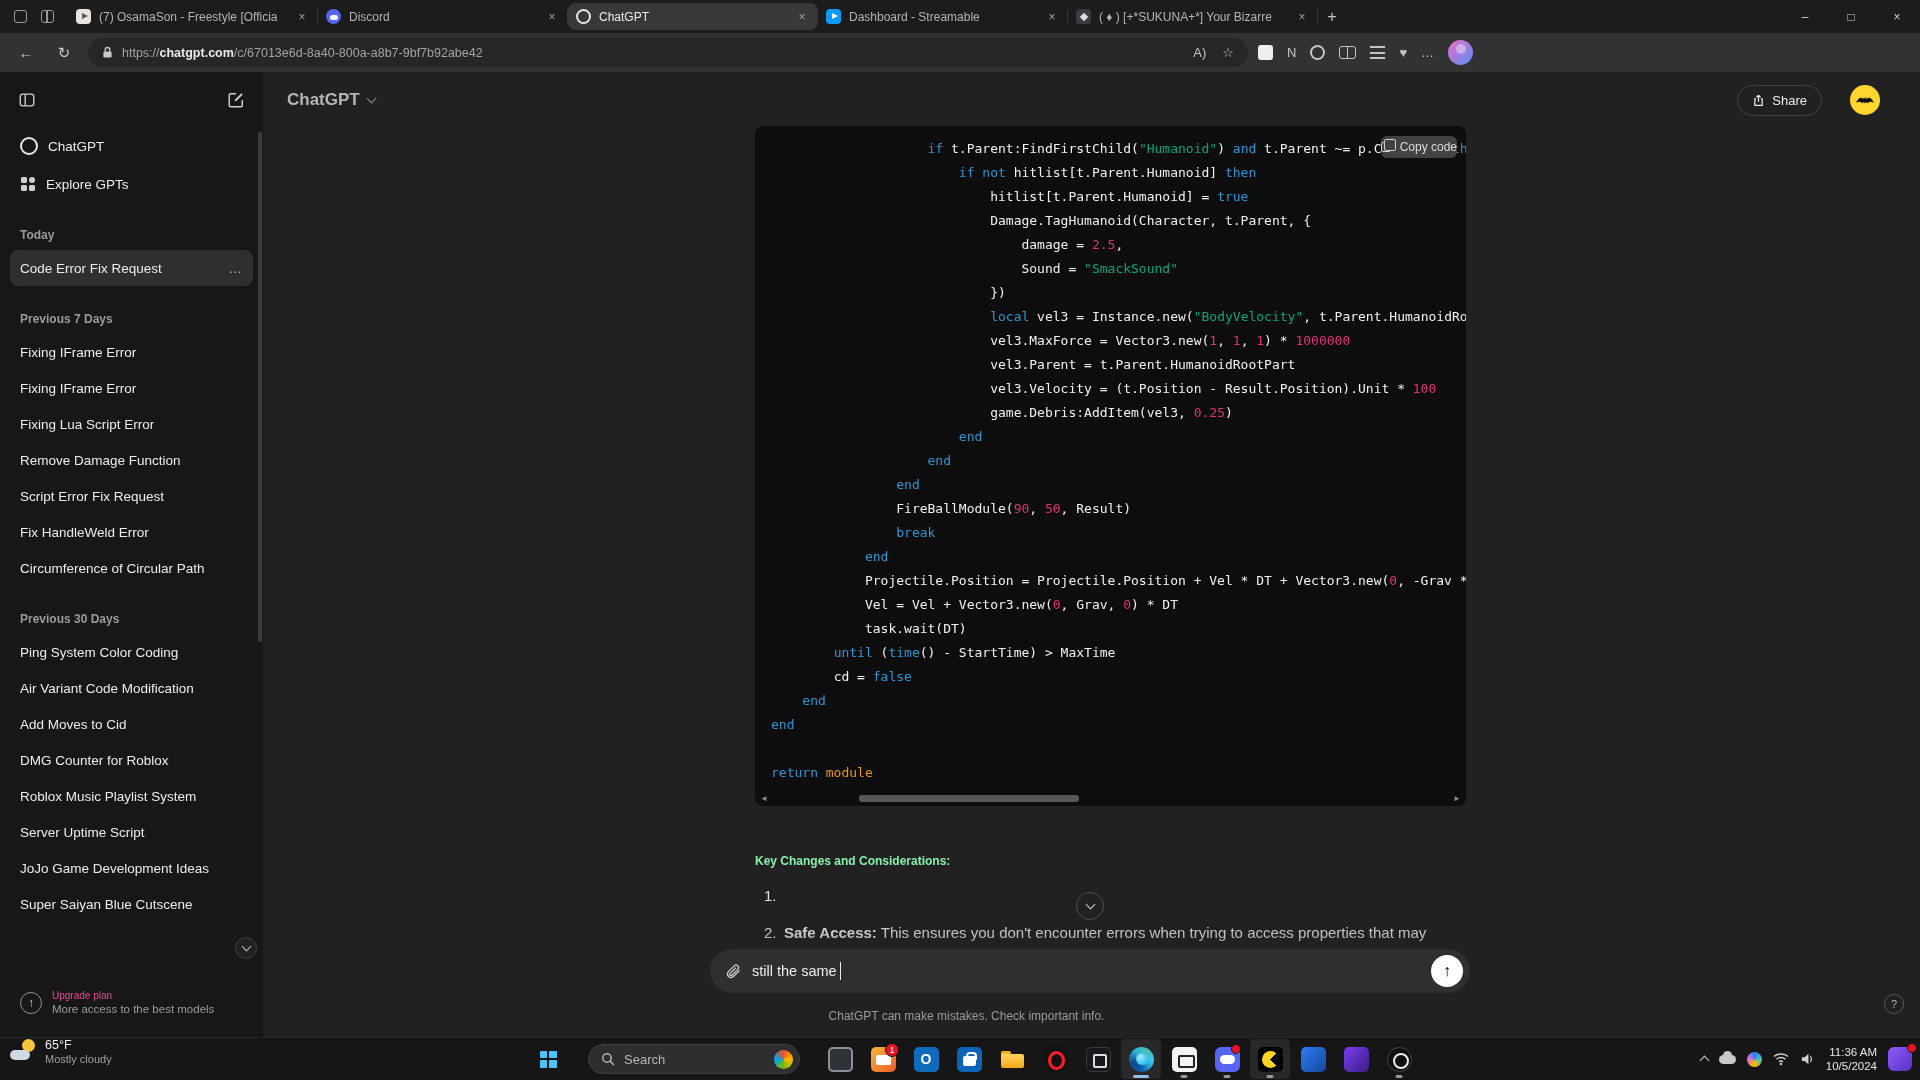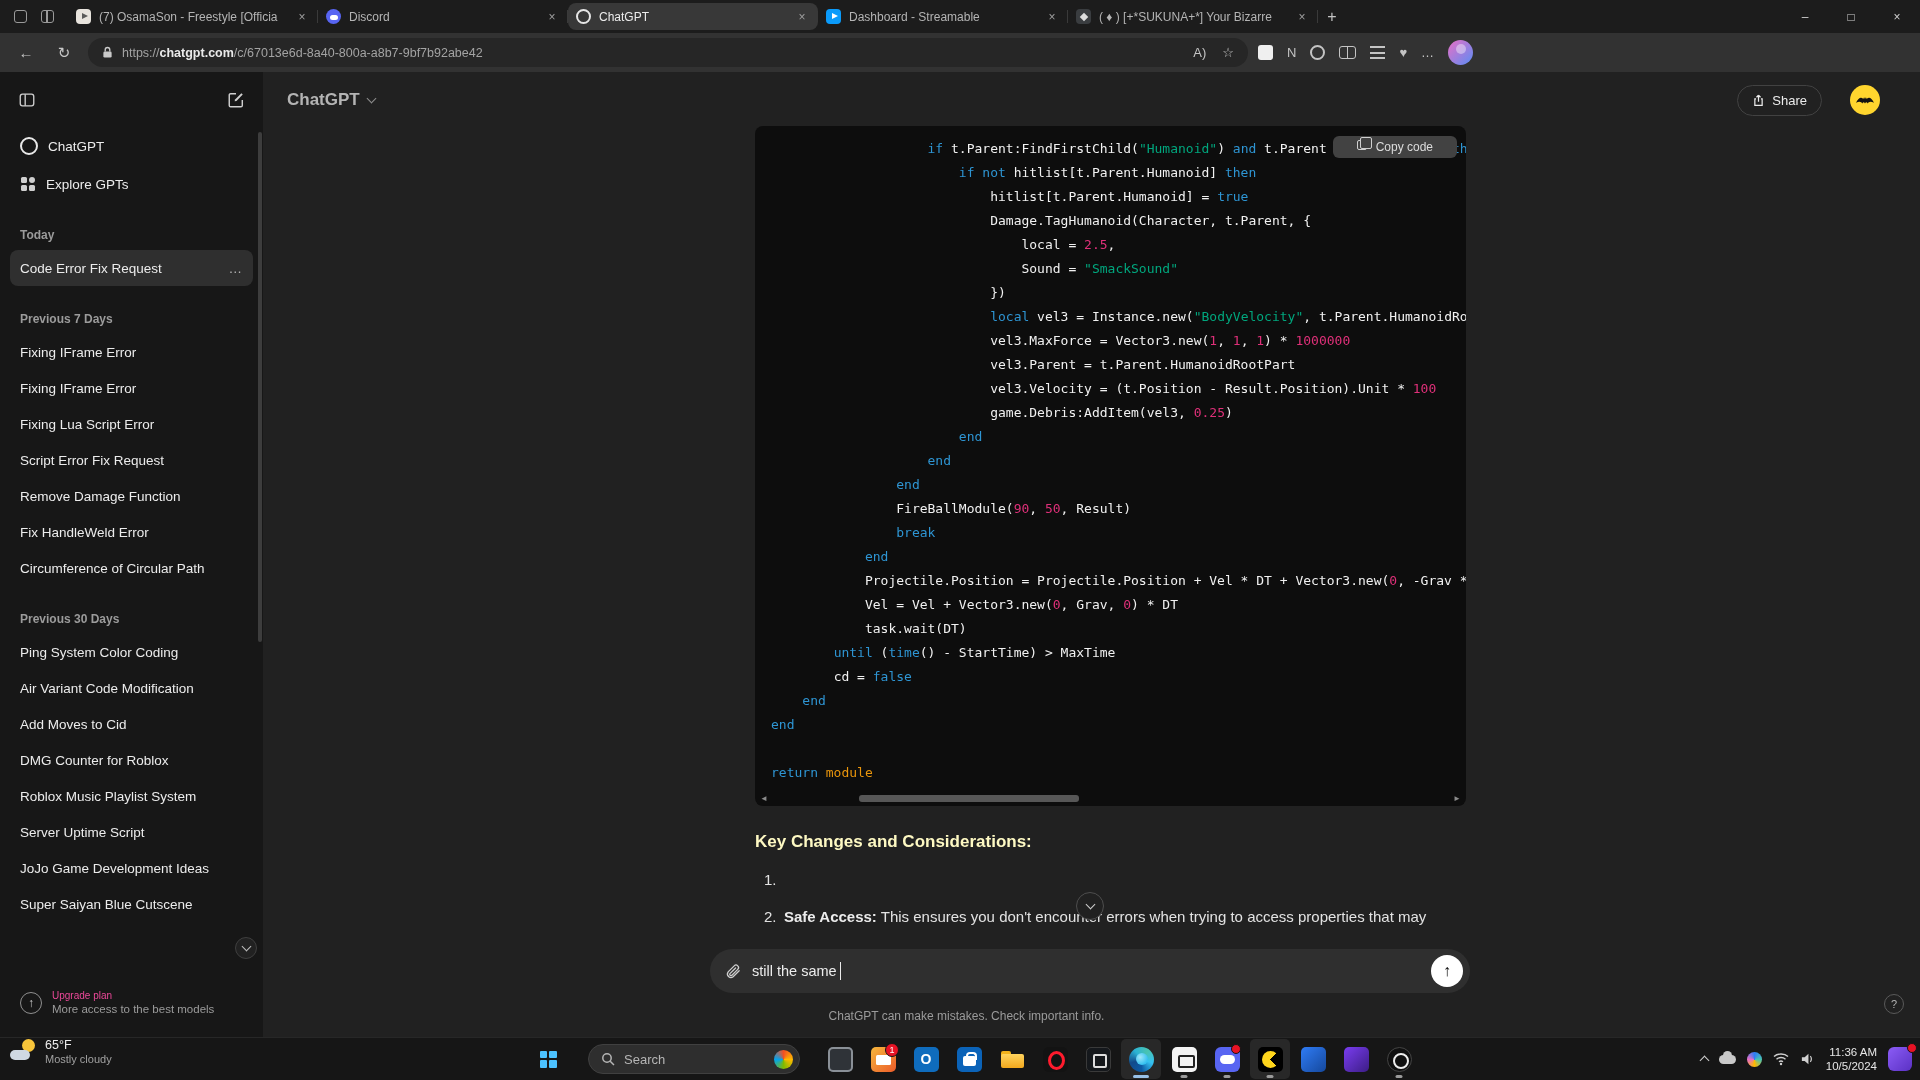--- a/index.html
+++ b/index.html
@@ -82,29 +82,29 @@
 .chat-column{position:absolute;left:492px;top:54px;width:711px}
 .code-block{position:relative;width:711px;height:680px;background:var(--code-bg,#0d0d0d);border-radius:8px;overflow:hidden}
 .code-content{position:absolute;top:6px;left:16px;right:0;bottom:16px;font-family:"DejaVu Sans Mono",monospace;font-size:13px;line-height:24px;color:#f1f1f1;overflow:hidden}
 .code-line{white-space:pre;min-height:24px}
 .code-line.partial{margin-top:-19px}
 .tok-k{color:var(--code-keyword,#2e95d3)}
 .tok-s{color:var(--code-string,#00a67d)}
 .tok-n{color:var(--code-number,#df3079)}
 .tok-b{color:var(--code-builtin,#e9950c)}
 .tok-p{color:#f1f1f1}
-.copy-btn{position:absolute;top:10px;right:9px;display:flex;gap:7px;background:#424242;border:none;border-radius:6px;padding:4px 24px;font-size:12px;color:#dcdcdc;z-index:3}
+.copy-btn{position:absolute;top:10px;right:9px;display:flex;align-items:center;gap:7px;background:#424242;border:none;border-radius:6px;padding:4px 0;font-size:12px;color:#dcdcdc;z-index:3}
 .copy-ic{width:10px;height:10px;border:1.5px solid #cfcfcf;border-radius:2px;position:relative;margin-right:2px}
 .copy-ic::before{content:"";position:absolute;top:-4.5px;left:2.5px;width:10px;height:10px;border:1.5px solid #cfcfcf;border-radius:2px;background:#424242}
 .hscroll{position:absolute;bottom:1px;left:2px;right:2px;height:13px;display:flex;align-items:center;color:#8b8b8b;font-size:8px;z-index:2;background:#0d0d0d}
 .scroll-arrow{width:14px;text-align:center}
 .hscroll-track{flex:1;height:100%;position:relative}
 .hscroll-thumb{position:absolute;left:88px;width:220px;top:3px;height:7px;background:#575757;border-radius:3px}
 
-.msg-heading{margin:26px 0 16px;font-size:17px;font-weight:700;color:#fef9c3}
+.msg-heading{margin:48px 0 16px;font-size:12px;font-weight:700;color:#86efac}
 .msg-li{display:flex;margin-bottom:13px;font-size:15px;color:#e3e3e3;line-height:24px}
 .li-num{width:29px;flex:none;padding-left:9px}
 .li-body strong{font-weight:700;color:#ececec}
 .inline-code{font-family:"DejaVu Sans Mono",monospace;font-size:12.5px;background:#424242;padding:1px 6px;border-radius:4px;color:#ececec}
 
 .fade{position:absolute;left:0;right:0;top:848px;height:130px;background:linear-gradient(to bottom,rgba(33,33,33,0),#212121 55%);pointer-events:none;z-index:4}
 .scroll-down{position:absolute;left:813px;top:820px;width:28px;height:28px;border-radius:50%;background:#212121;border:1px solid #4e4e4e;color:#cfcfcf;display:flex;align-items:center;justify-content:center;z-index:5}
 .composer{position:absolute;left:447px;top:877px;width:760px;height:44px;background:#2f2f2f;border-radius:24px;display:flex;align-items:center;padding:0 7px 0 15px;z-index:6}
 .composer-text{margin-left:10px;color:#ececec;font-size:14.5px}
 .caret{width:1.5px;height:18px;background:#eaeaea;margin-left:3px}
@@ -283,24 +283,24 @@
           <div class="sb-item">
             <span class="sb-item-title">Fixing IFrame Error</span>
           </div>
           <div class="sb-item">
             <span class="sb-item-title">Fixing IFrame Error</span>
           </div>
           <div class="sb-item">
             <span class="sb-item-title">Fixing Lua Script Error</span>
           </div>
           <div class="sb-item">
+            <span class="sb-item-title">Remove Damage Function</span>
+          </div>
+          <div class="sb-item">
             <span class="sb-item-title">Script Error Fix Request</span>
-          </div>
-          <div class="sb-item">
-            <span class="sb-item-title">Remove Damage Function</span>
           </div>
           <div class="sb-item">
             <span class="sb-item-title">Fix HandleWeld Error</span>
           </div>
           <div class="sb-item">
             <span class="sb-item-title">Circumference of Circular Path</span>
           </div>
           <div class="sb-label">Previous 30 Days</div>
           <div class="sb-item">
             <span class="sb-item-title">Ping System Color Coding</span>
@@ -369,21 +369,21 @@
           <button class="copy-btn">
             <span class="copy-ic"></span>
             <span>Copy code</span>
           </button>
           <div class="code-content">
               <div class="code-line partial">                </div>
               <div class="code-line">                    <span class="tok-k">if</span><span class="tok-p"> t.Parent:FindFirstChild(</span><span class="tok-s">"Humanoid"</span><span class="tok-p">) </span><span class="tok-k">and</span><span class="tok-p"> t.Parent ~= p.Character </span><span class="tok-k">then</span></div>
               <div class="code-line">                        <span class="tok-k">if</span><span class="tok-p"> </span><span class="tok-k">not</span><span class="tok-p"> hitlist[t.Parent.Humanoid] </span><span class="tok-k">then</span></div>
               <div class="code-line">                            <span class="tok-p">hitlist[t.Parent.Humanoid] = </span><span class="tok-k">true</span></div>
               <div class="code-line">                            <span class="tok-p">Damage.TagHumanoid(Character, t.Parent, {</span></div>
-              <div class="code-line">                                <span class="tok-p">local = </span><span class="tok-n">2.5</span><span class="tok-p">,</span></div>
+              <div class="code-line">                                <span class="tok-p">damage = </span><span class="tok-n">2.5</span><span class="tok-p">,</span></div>
               <div class="code-line">                                <span class="tok-p">Sound = </span><span class="tok-s">"SmackSound"</span></div>
               <div class="code-line">                            <span class="tok-p">})</span></div>
               <div class="code-line">                            <span class="tok-k">local</span><span class="tok-p"> vel3 = Instance.new(</span><span class="tok-s">"BodyVelocity"</span><span class="tok-p">, t.Parent.HumanoidRootPart)</span></div>
               <div class="code-line">                            <span class="tok-p">vel3.MaxForce = Vector3.new(</span><span class="tok-n">1</span><span class="tok-p">, </span><span class="tok-n">1</span><span class="tok-p">, </span><span class="tok-n">1</span><span class="tok-p">) * </span><span class="tok-n">1000000</span></div>
               <div class="code-line">                            <span class="tok-p">vel3.Parent = t.Parent.HumanoidRootPart</span></div>
               <div class="code-line">                            <span class="tok-p">vel3.Velocity = (t.Position - Result.Position).Unit * </span><span class="tok-n">100</span></div>
               <div class="code-line">                            <span class="tok-p">game.Debris:AddItem(vel3, </span><span class="tok-n">0.25</span><span class="tok-p">)</span></div>
               <div class="code-line">                        <span class="tok-k">end</span></div>
               <div class="code-line">                    <span class="tok-k">end</span></div>
               <div class="code-line">                <span class="tok-k">end</span></div>

